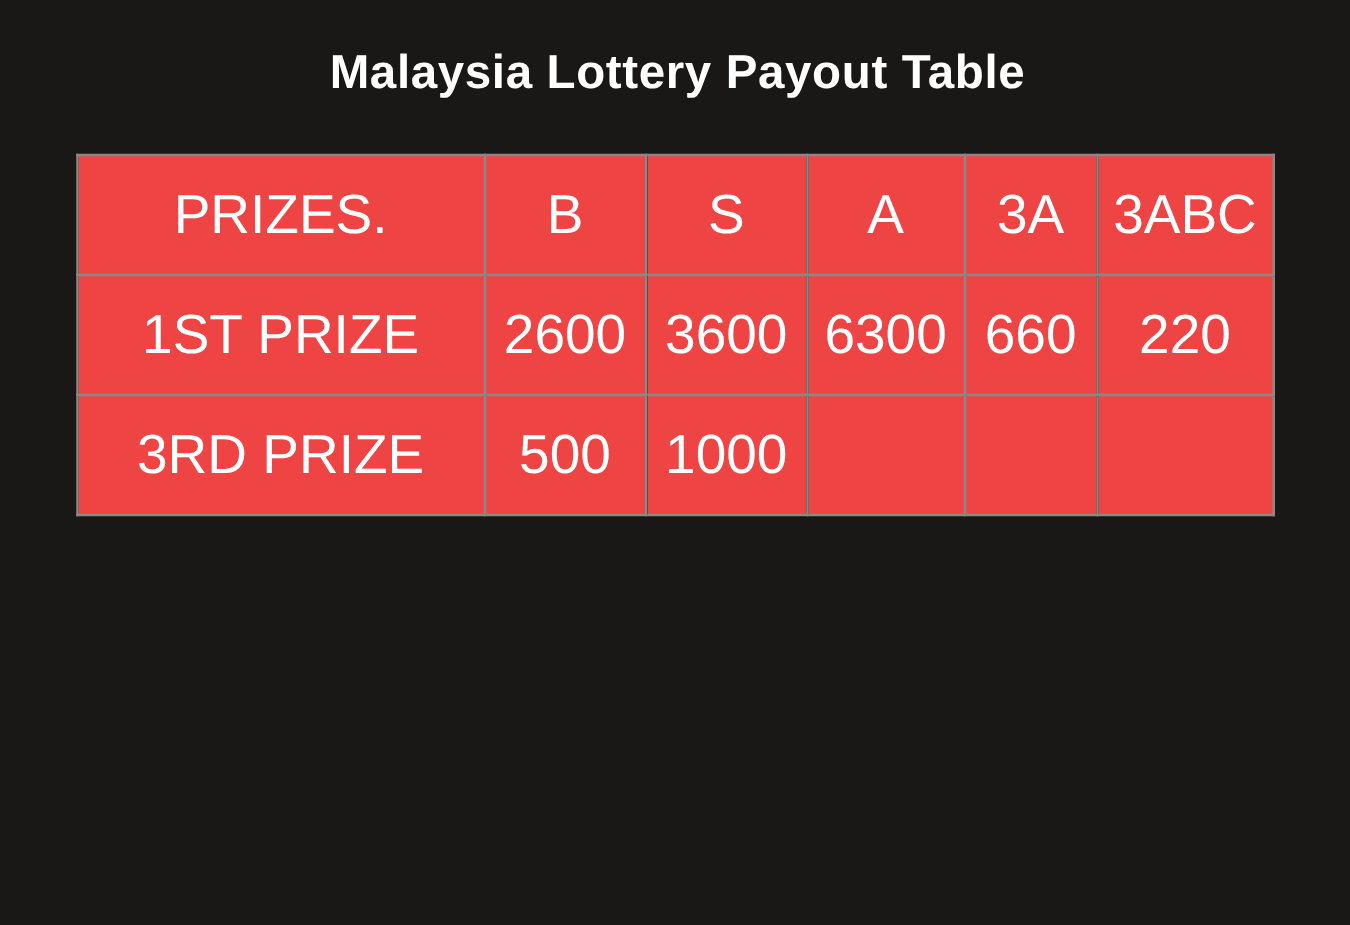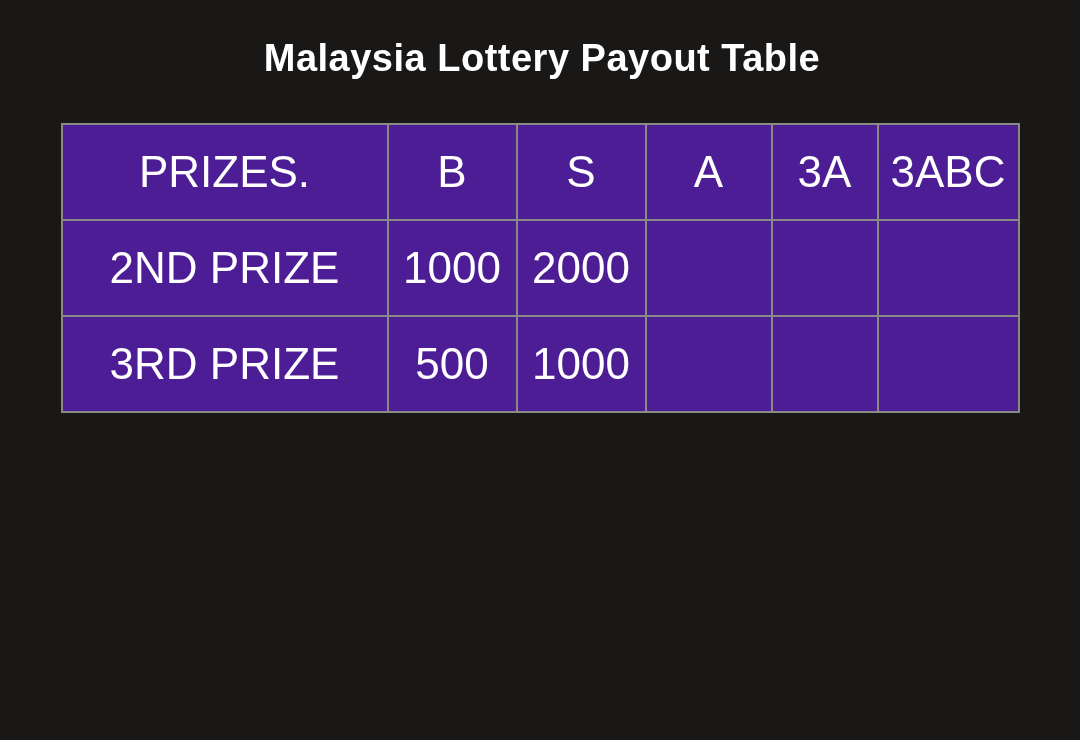--- a/index.html
+++ b/index.html
@@ -28,21 +28,21 @@
     width: 957px;
     border-collapse: collapse;
     table-layout: fixed;
   }
   table.payout tr {
     height: 96px;
   }
   table.payout th,
   table.payout td {
     border: 2px solid #8b8986;
-    background: #4c1d95;
+    background: #ef4444;
     color: #ffffff;
     font-size: 44px;
     font-weight: 400;
     text-align: center;
     vertical-align: middle;
     padding: 0 2px;
     white-space: nowrap;
     overflow: hidden;
   }
   col.c-label { width: 326px; }
@@ -71,26 +71,26 @@
       <th>PRIZES.</th>
       <th>B</th>
       <th>S</th>
       <th>A</th>
       <th>3A</th>
       <th>3ABC</th>
     </tr>
   </thead>
   <tbody>
     <tr>
-      <td>2ND PRIZE</td>
-      <td>1000</td>
-      <td>2000</td>
-      <td></td>
-      <td></td>
-      <td></td>
+      <td>1ST PRIZE</td>
+      <td>2600</td>
+      <td>3600</td>
+      <td>6300</td>
+      <td>660</td>
+      <td>220</td>
     </tr>
     <tr>
       <td>3RD PRIZE</td>
       <td>500</td>
       <td>1000</td>
       <td></td>
       <td></td>
       <td></td>
     </tr>
   </tbody>

